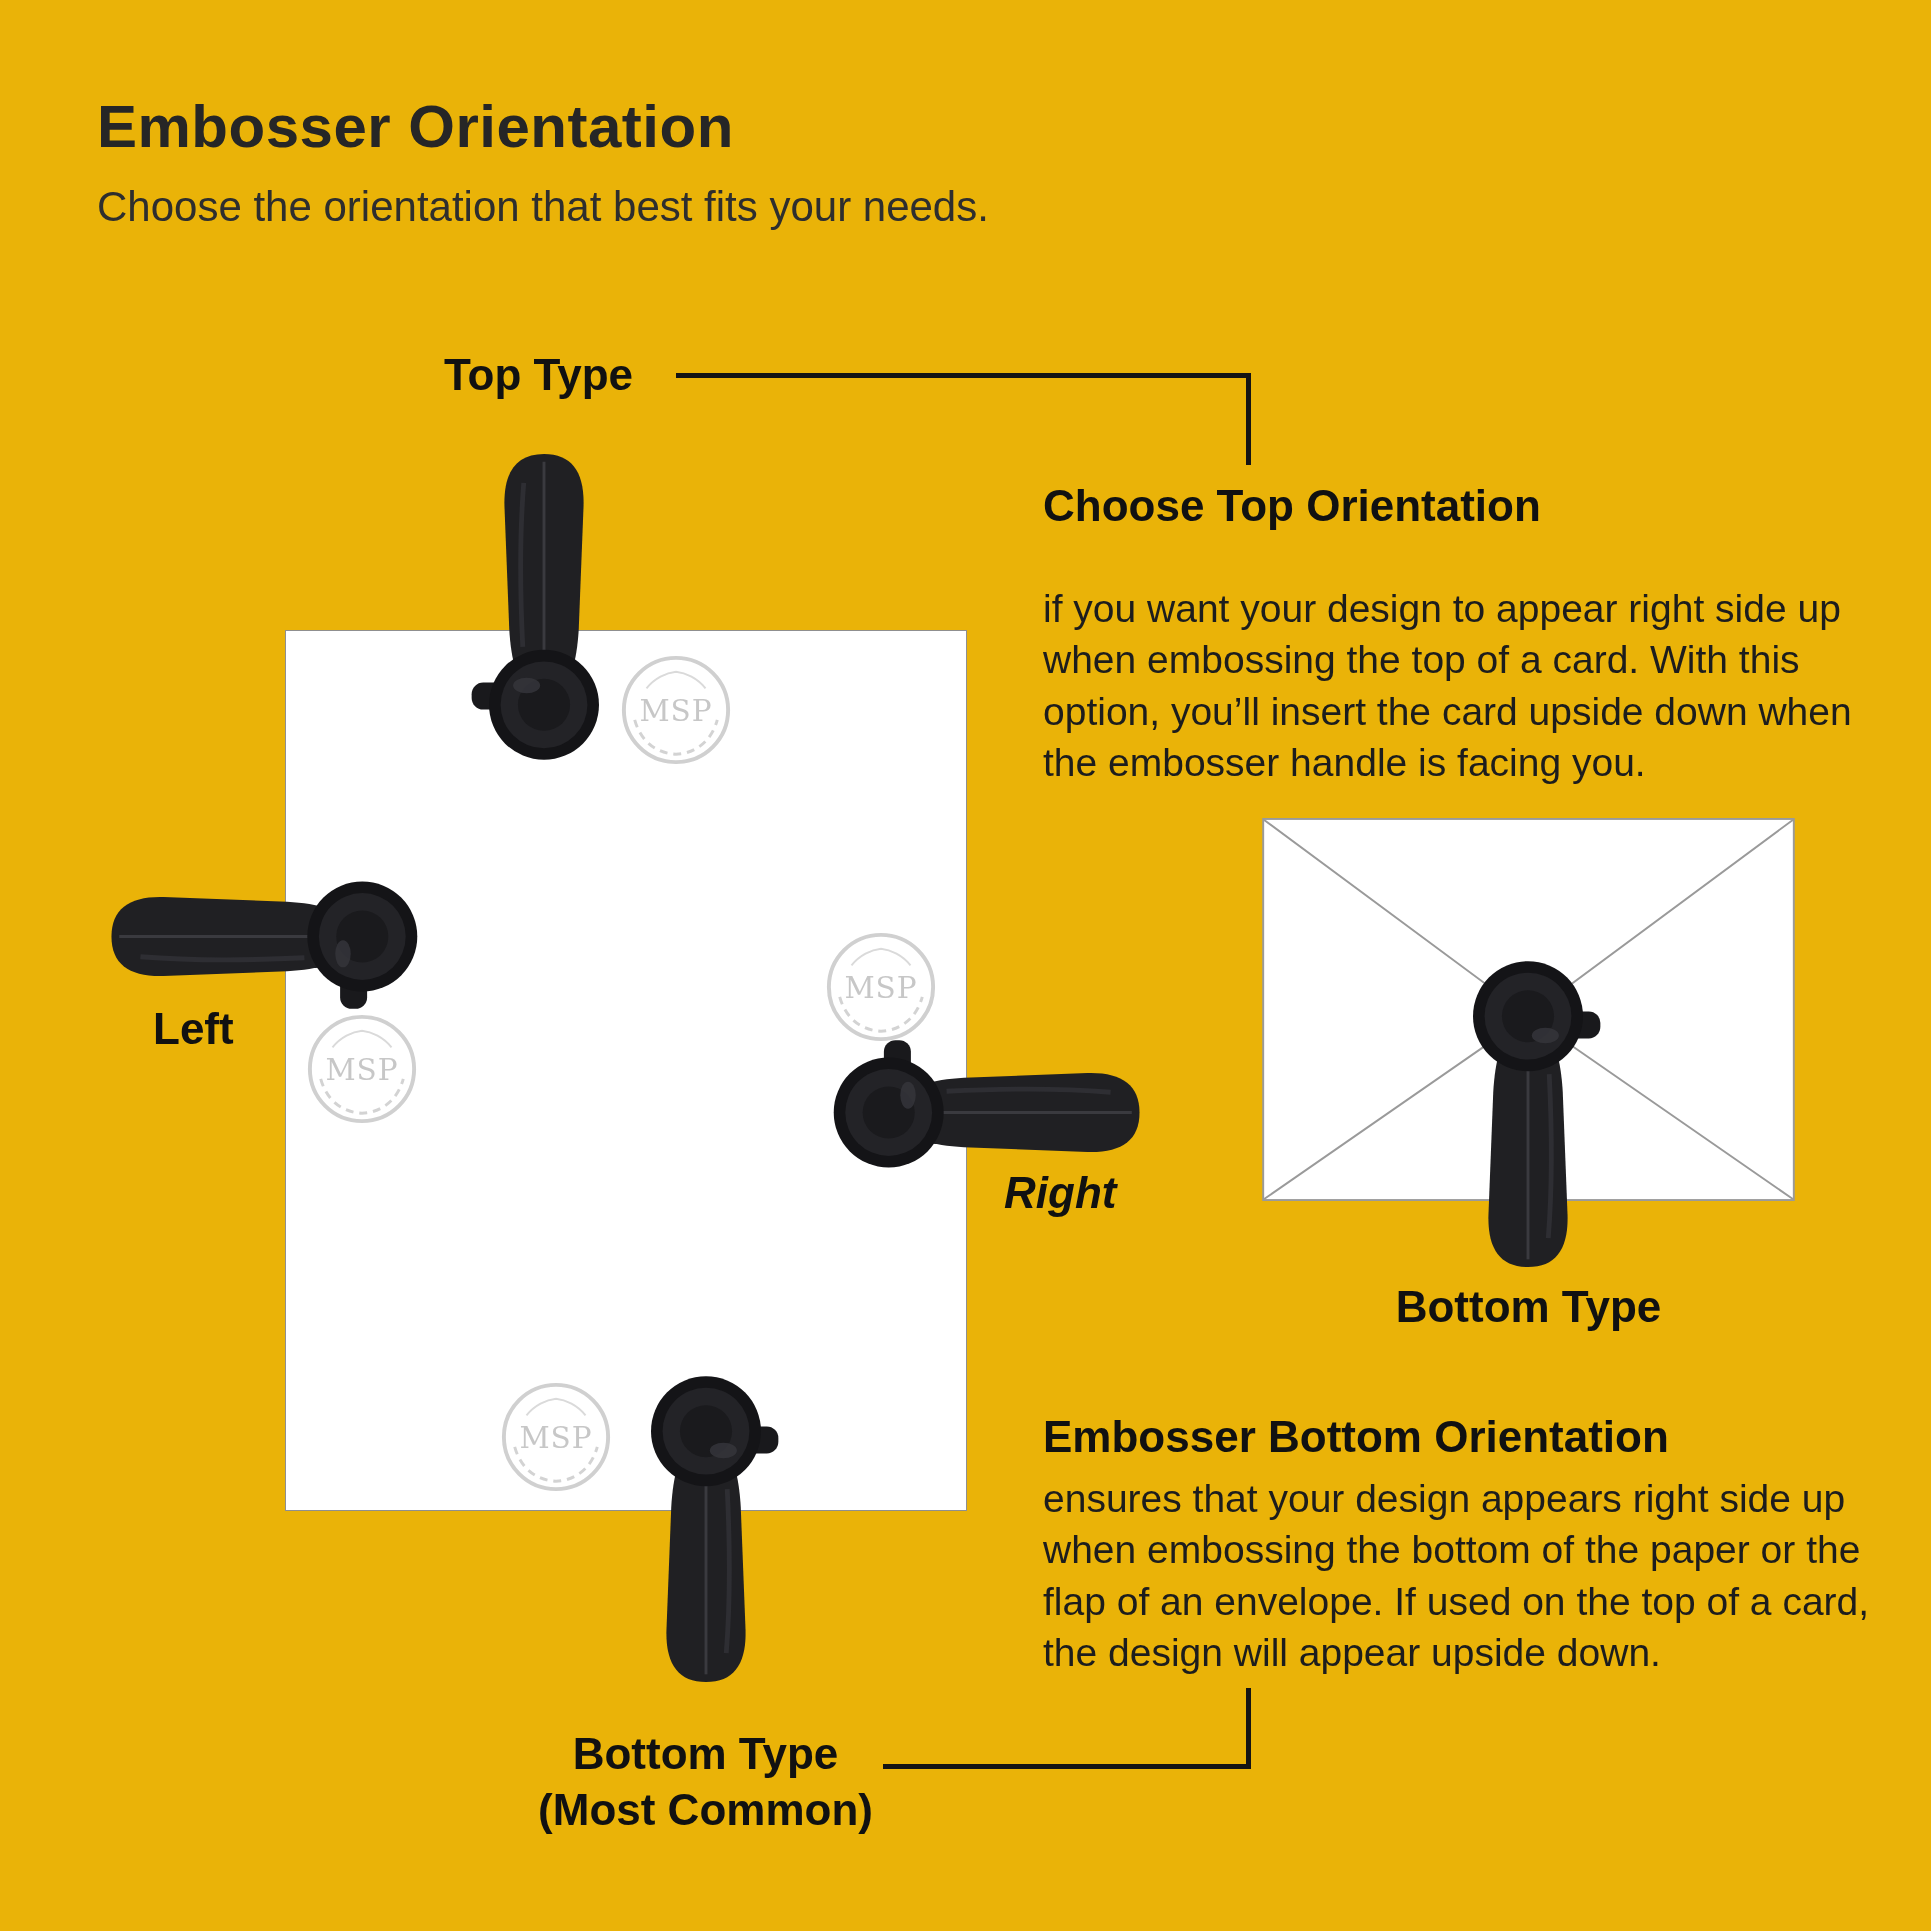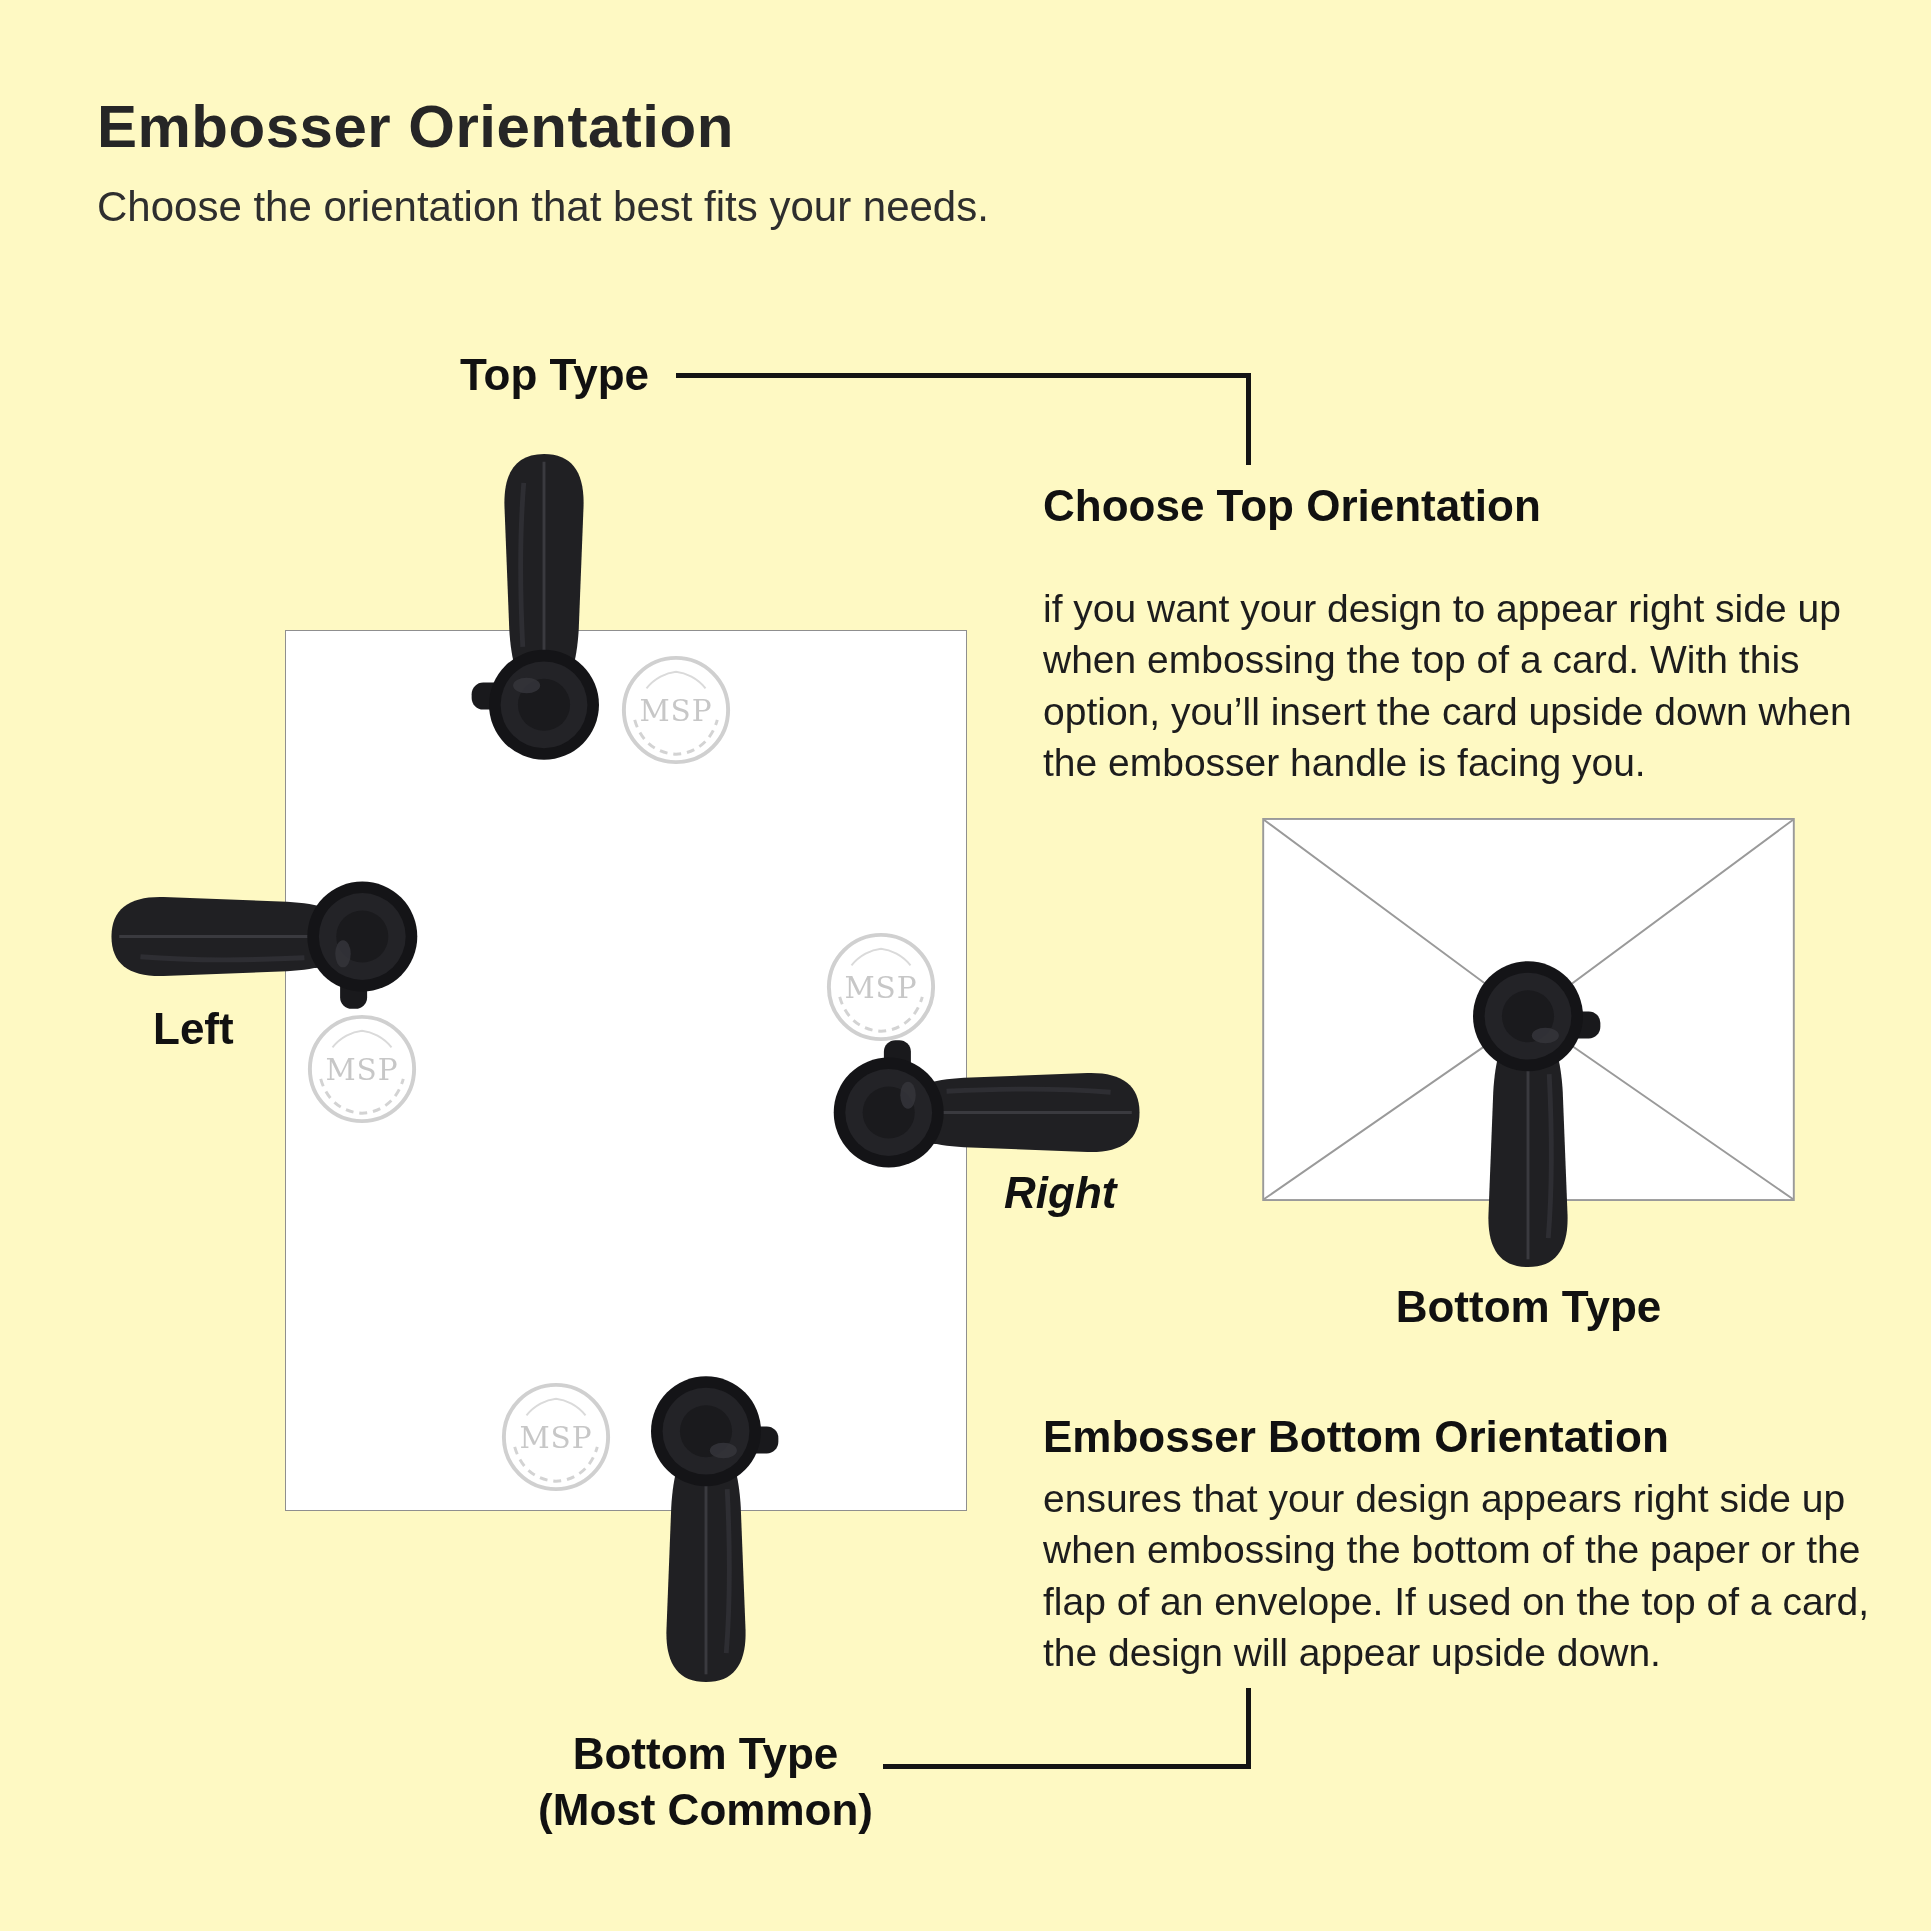--- a/index.html
+++ b/index.html
@@ -1,18 +1,18 @@
 <!DOCTYPE html>
 <html><head>
 <meta charset="utf-8">
 <style>
   * { margin:0; padding:0; box-sizing:border-box; }
   html,body { background:#ffffff; }
   body { font-family:"Liberation Sans","DejaVu Sans",sans-serif; color:#1d1d1d; }
-  .canvas { position:relative; width:1931px; height:1931px; background:#fef9c3; overflow:hidden; }
+  .canvas { position:relative; width:1931px; height:1931px; background:#eab308; overflow:hidden; }
   .abs { position:absolute; }
 
   .title { font-size:60px; font-weight:bold; color:#262626; letter-spacing:0.5px; }
   .subtitle { font-size:42px; color:#2e2e2e; }
 
   .diagram-label { font-size:44px; font-weight:bold; color:#111111; white-space:nowrap; }
   .callout-heading { font-size:44px; font-weight:bold; color:#111111; }
   .callout-body { font-size:39px; line-height:1.32; color:#1d1d1d; }
 
   .connector { background:#141414; }
@@ -57,21 +57,21 @@
 </svg>
 
 <div class="canvas">
 
   <div class="abs title" style="left:97px; top:92px;">Embosser Orientation</div>
   <div class="abs subtitle" style="left:97px; top:183px;">Choose the orientation that best fits your needs.</div>
 
   <div class="abs connector" style="left:676px; top:373px; width:574px; height:4.8px;"></div>
   <div class="abs connector" style="left:1246px; top:373px; width:4.8px; height:92px;"></div>
 
-  <div class="abs diagram-label" style="left:444px; top:350px;margin-left:16px;">Top Type</div>
+  <div class="abs diagram-label" style="left:444px; top:350px;">Top Type</div>
 
   <div class="abs card-outline" style="left:285px; top:630px; width:682px; height:881px;"></div>
 
   <svg class="abs seal-svg" style="left:617px; top:651px;" width="118" height="118" viewBox="0 0 120 120">
     <use href="#seal-ring"></use>
     <text x="60" y="71" text-anchor="middle" class="seal-text">MSP</text>
   </svg>
   <svg class="abs seal-svg" style="left:822px; top:928px;" width="118" height="118" viewBox="0 0 120 120">
     <use href="#seal-ring"></use>
     <text x="60" y="71" text-anchor="middle" class="seal-text">MSP</text>

